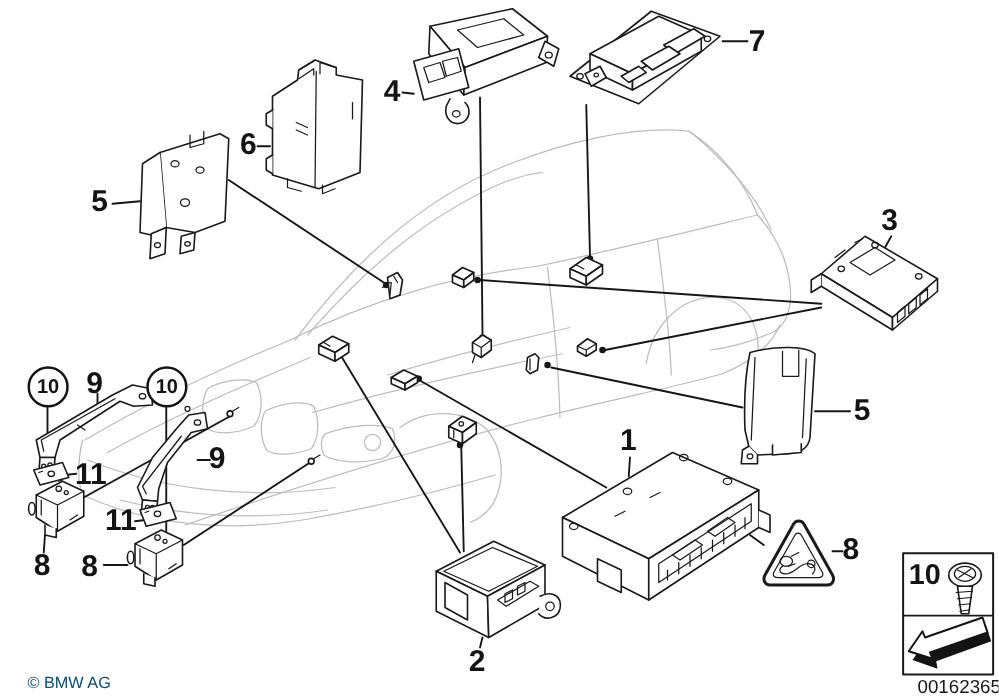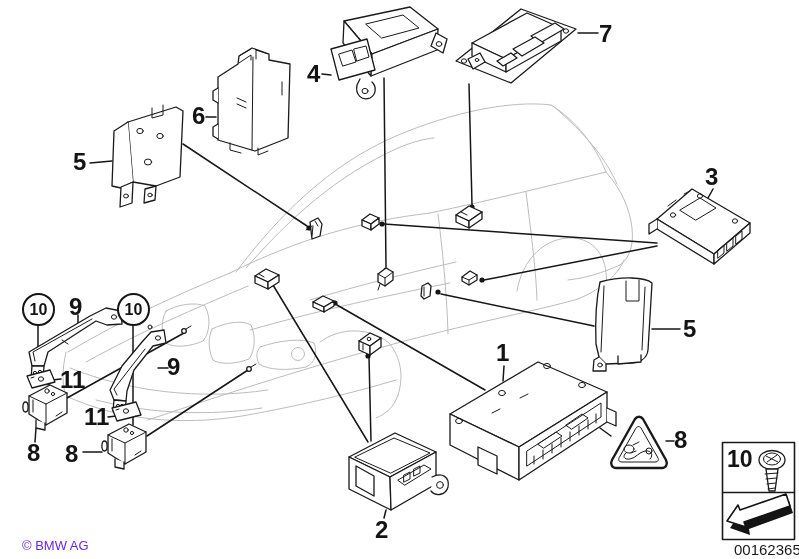--- a/index.html
+++ b/index.html
@@ -11,21 +11,21 @@
   .k{stroke:#1a1a1a;stroke-width:1.3;fill:none;stroke-linecap:round;stroke-linejoin:round}
   .kw{stroke:#1a1a1a;stroke-width:1.3;fill:#fff;stroke-linecap:round;stroke-linejoin:round}
   .kt{stroke:#1a1a1a;stroke-width:1;fill:none;stroke-linecap:round;stroke-linejoin:round}
   .ld{stroke:#161616;stroke-width:1.5;fill:none;stroke-linecap:round}
   .dot{fill:#161616;stroke:none}
   
   .lbl{position:absolute;font-weight:bold;font-size:24px;line-height:1;color:#141414;}
   .c10{position:absolute;width:29px;height:29px;border:2px solid #141414;border-radius:50%;
        background:#fff;display:flex;align-items:center;justify-content:center;
        font-weight:bold;font-size:16px;color:#141414;}
-  .small{position:absolute;font-size:13px;color:#6d28d9;}
+  .small{position:absolute;font-size:13px;color:#0c4a6e;}
   .imgnum{position:absolute;font-size:15px;color:#1a1a1a;}
 </style>
 </head>
 <body>
 
 <div class="stage">
 
 <svg width="799" height="559" viewBox="0 0 799 559">
 
   <g>

